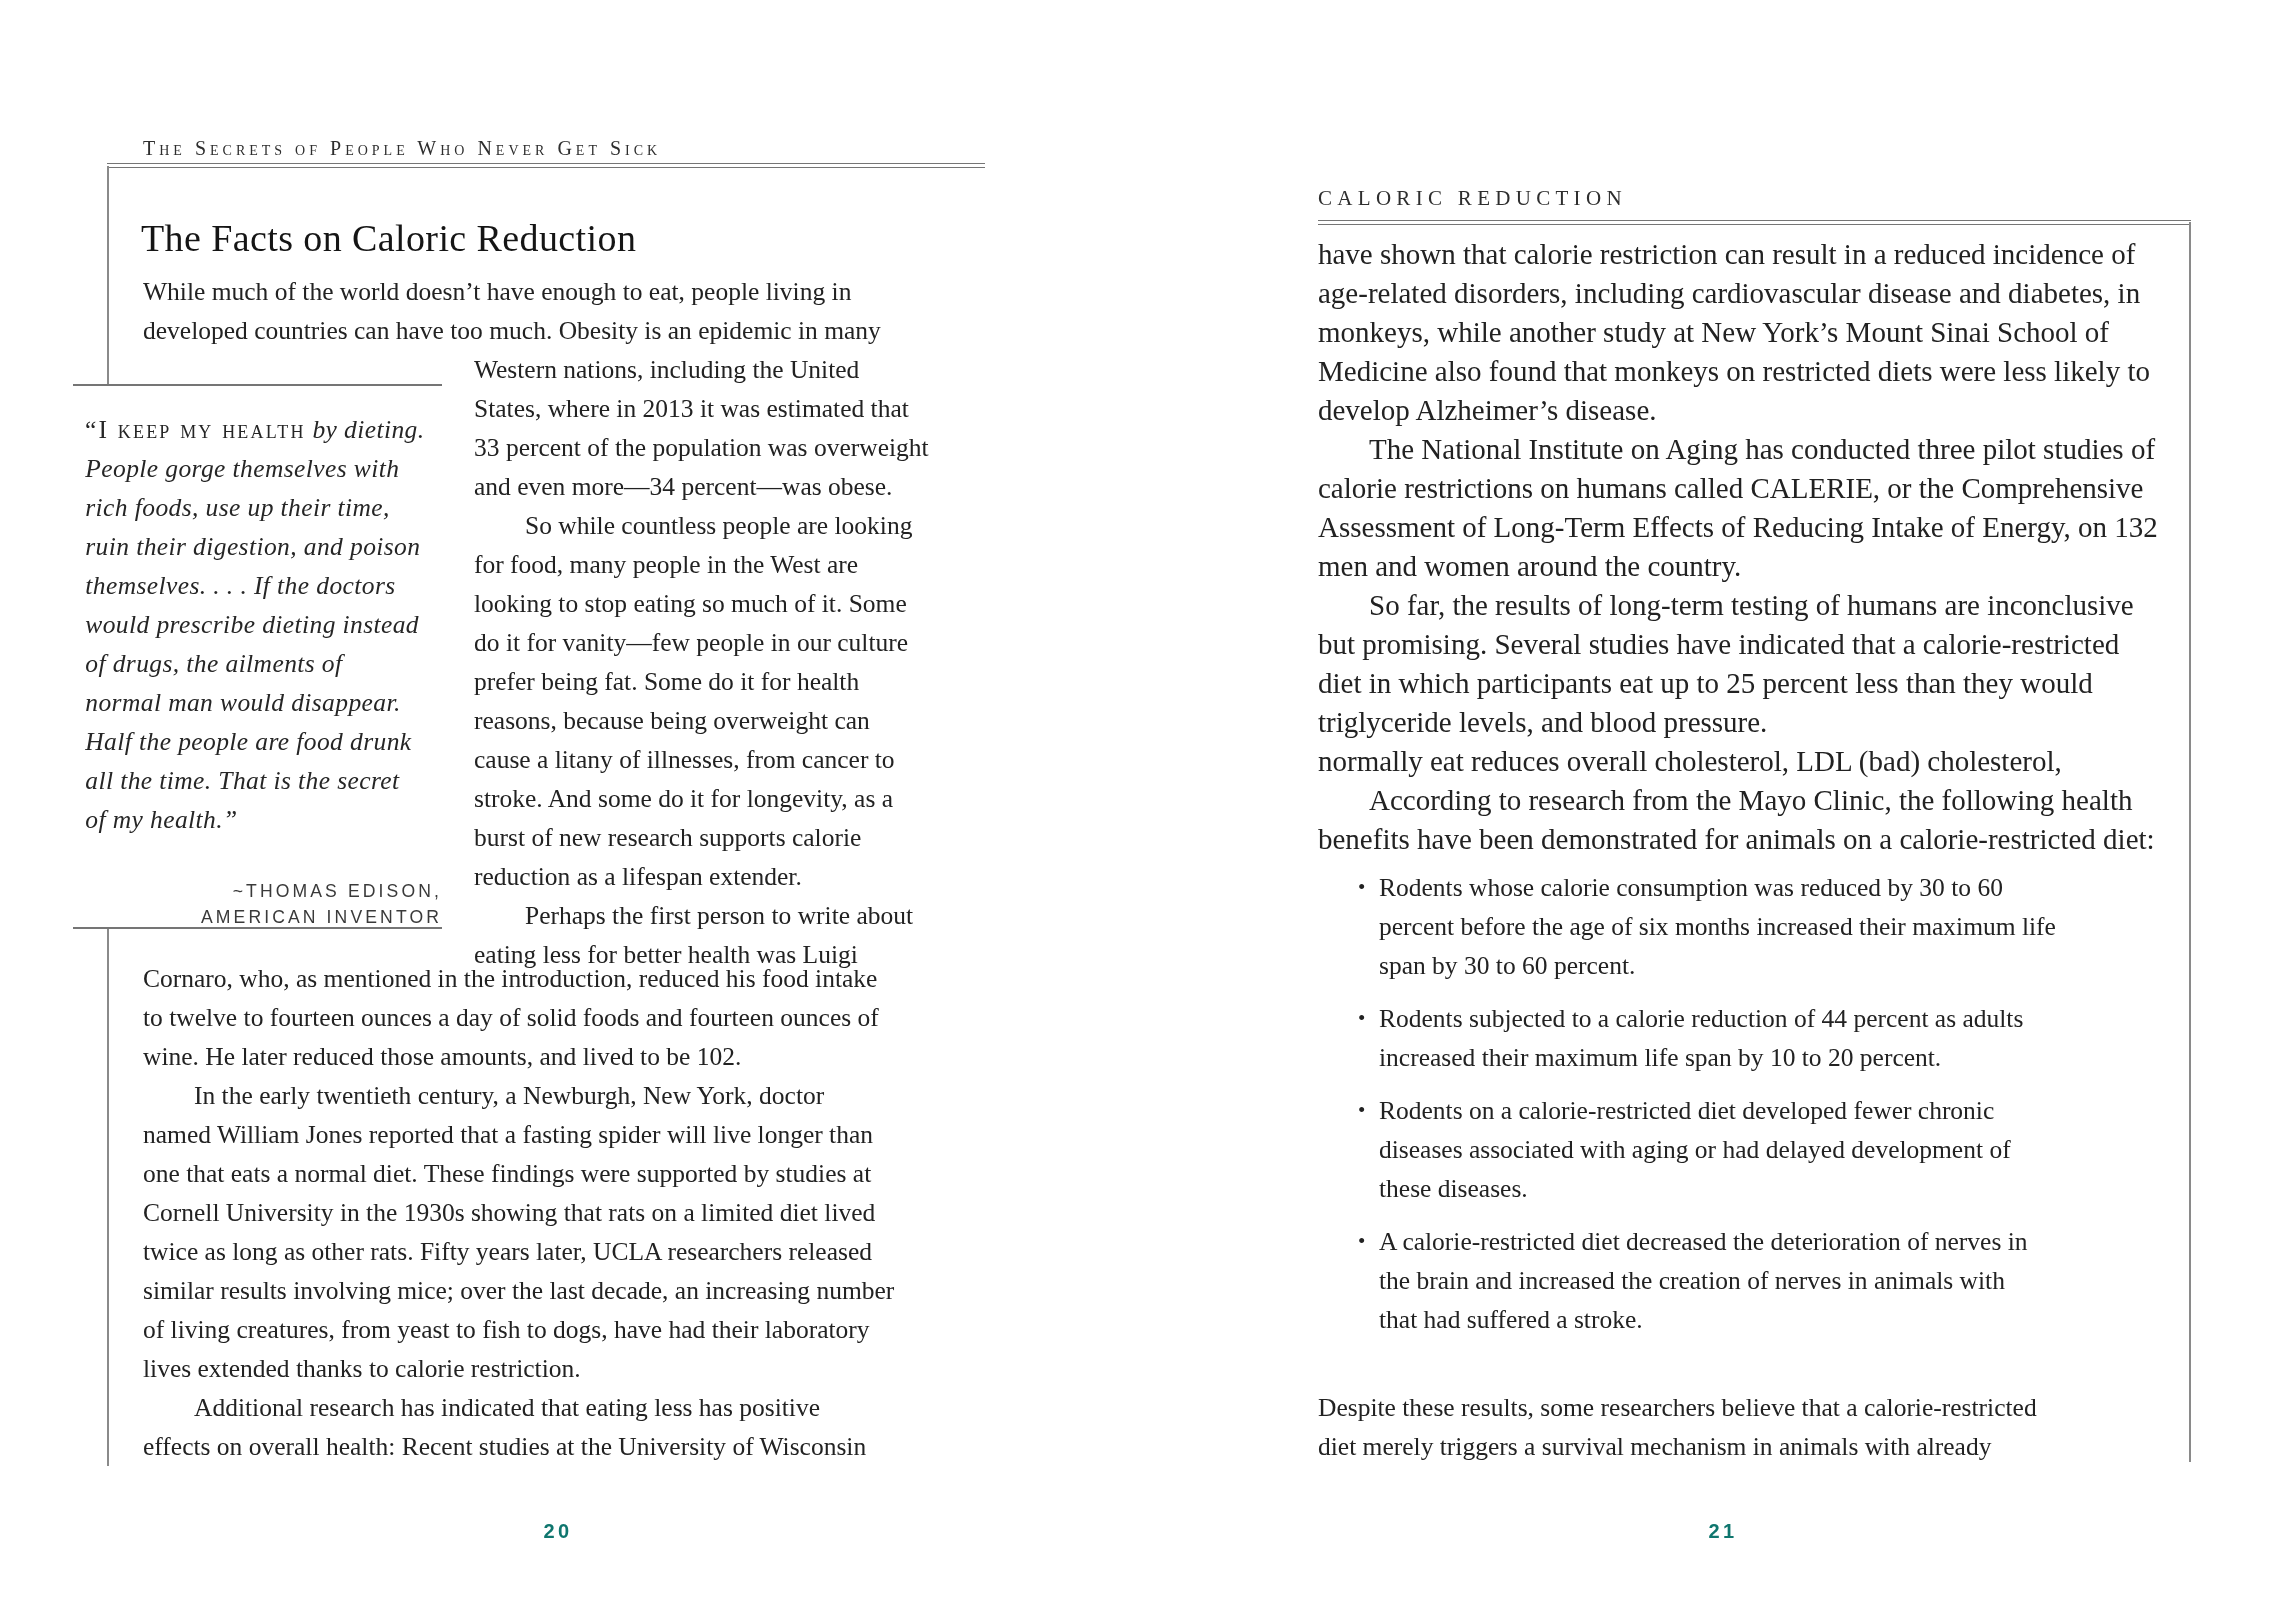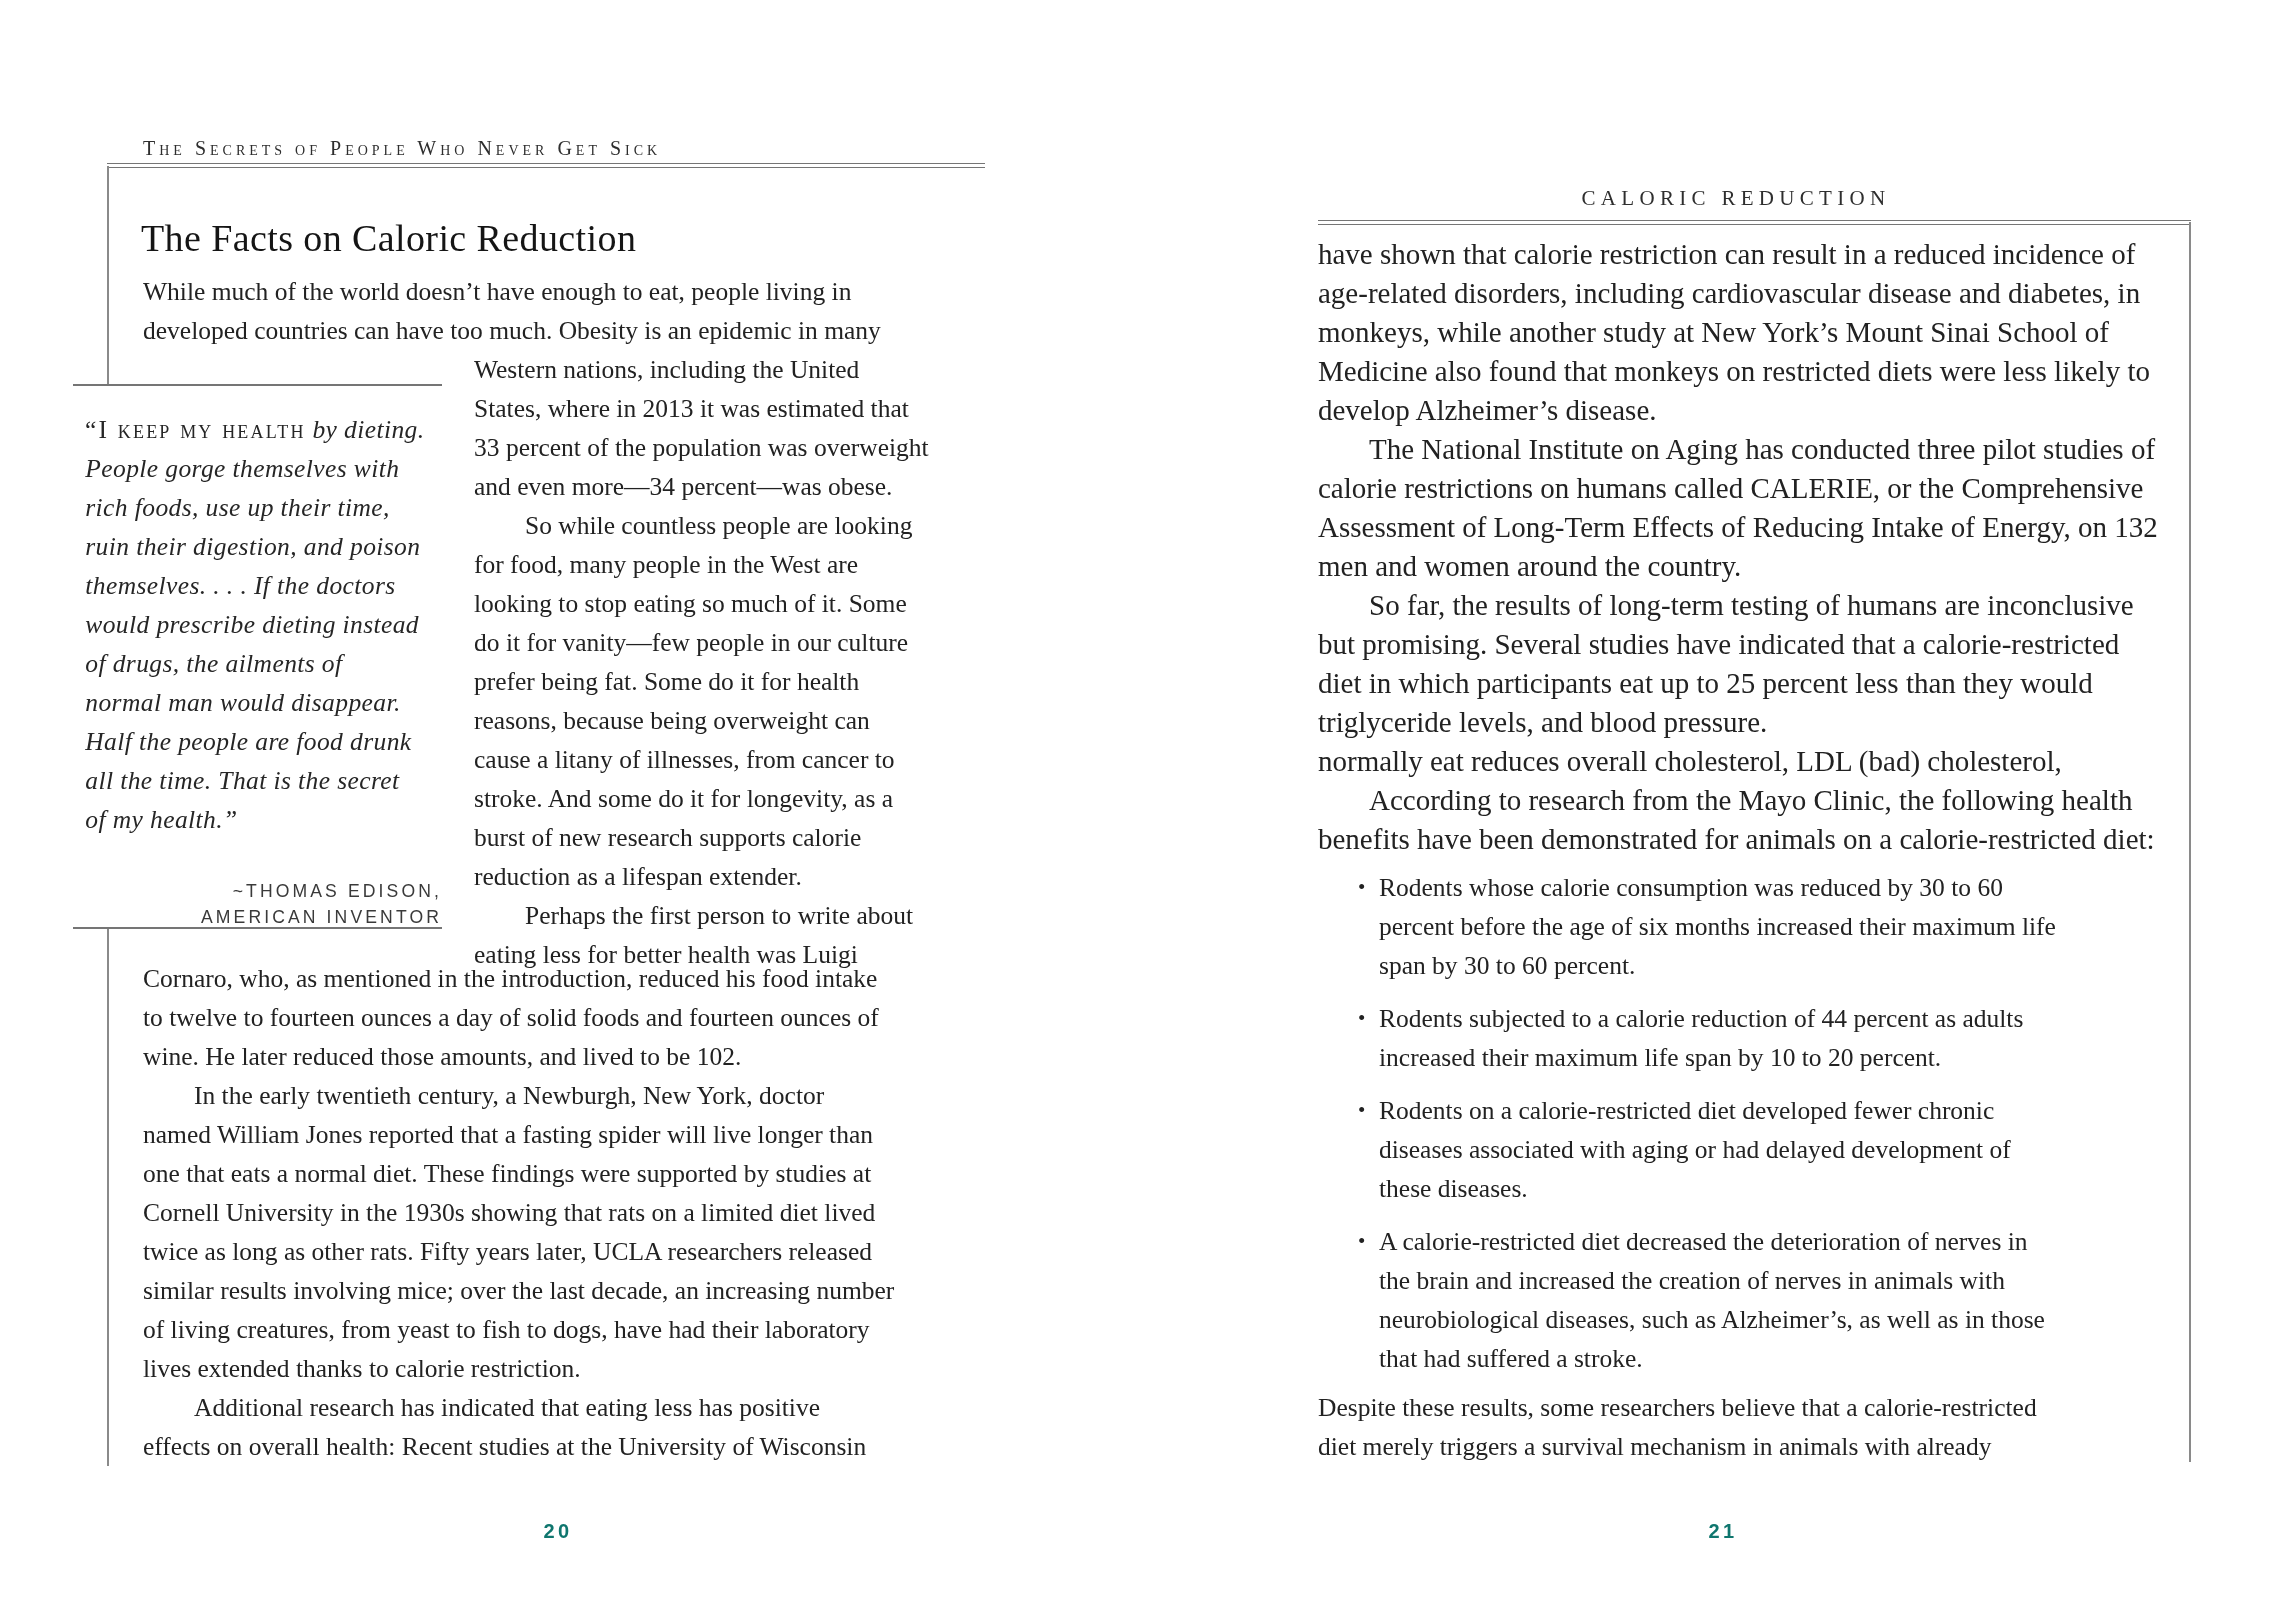--- a/index.html
+++ b/index.html
@@ -11,21 +11,21 @@
   .abs{position:absolute;}
   .line{white-space:nowrap;}
   .ind{padding-left:51px;}
 
   
   #left-header{
     left:143px;top:137px;font-size:20px;font-variant:small-caps;
     letter-spacing:4px;color:#2e2e2e;white-space:nowrap;
   }
   #right-header{
-    left:1318px;top:186px;width:836px;text-align:center;font-size:21px;
+    left:1318px;top:186px;width:836px;text-align:left;font-size:21px;
     letter-spacing:5.3px;color:#2e2e2e;white-space:nowrap;
   }
 
   
   .double-rule{height:2.6px;border-top:1.8px solid #757575;border-bottom:1.8px solid #757575;}
   #left-double-rule{left:107px;top:163px;width:878px;}
   #right-double-rule{left:1318px;top:220px;width:873px;}
   .vrule{width:1.8px;background:#8a8a8a;}
   #left-vrule-a{left:107px;top:166px;height:218px;}
   #left-vrule-b{left:107px;top:927px;height:539px;}
@@ -179,21 +179,20 @@
     <div class="bullet-item">
       <span class="dot">•</span>
       <div class="line">Rodents on a calorie-restricted diet developed fewer chronic</div>
       <div class="line">diseases associated with aging or had delayed development of</div>
       <div class="line">these diseases.</div>
     </div>
     <div class="bullet-item">
       <span class="dot">•</span>
       <div class="line">A calorie-restricted diet decreased the deterioration of nerves in</div>
       <div class="line">the brain and increased the creation of nerves in animals with</div>
-      <div class="line">neurobiological diseases, such as Alzheimer’s, as well as in those</div>
       <div class="line">that had suffered a stroke.</div>
     </div>
   </div>
 <div class="abs" id="right-closing">
     <div class="line">Despite these results, some researchers believe that a calorie-restricted</div>
     <div class="line">diet merely triggers a survival mechanism in animals with already</div>
   </div>
 
 <div class="abs page-num" id="page-num-right">21</div>
 

